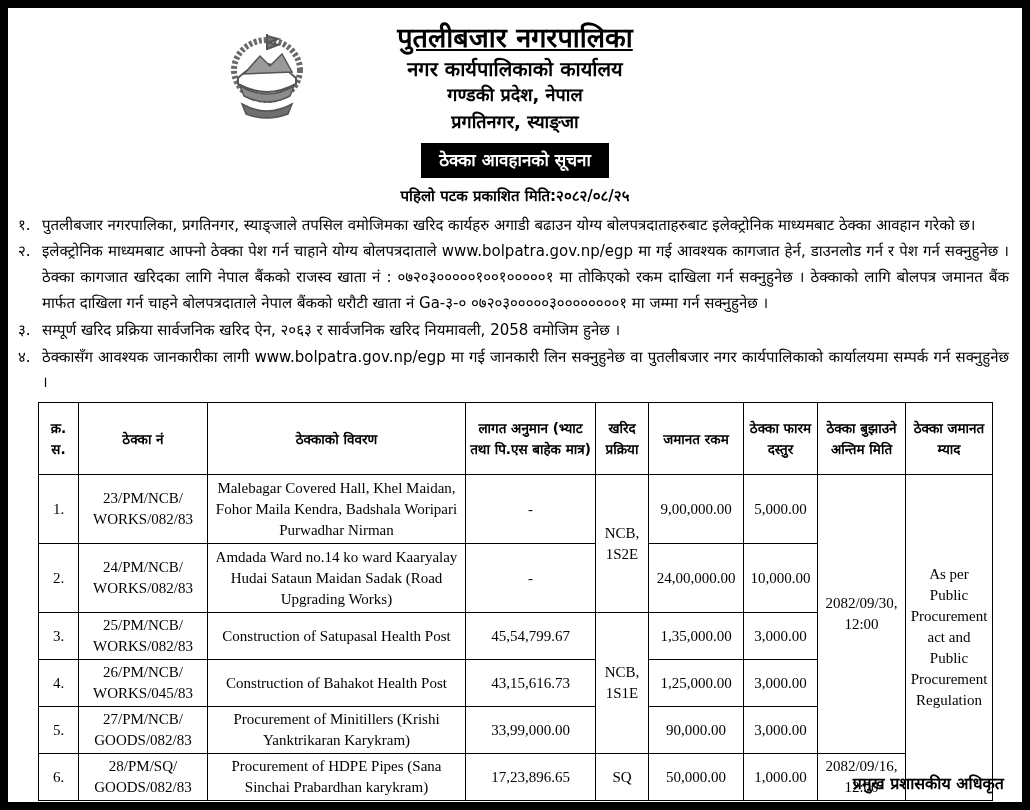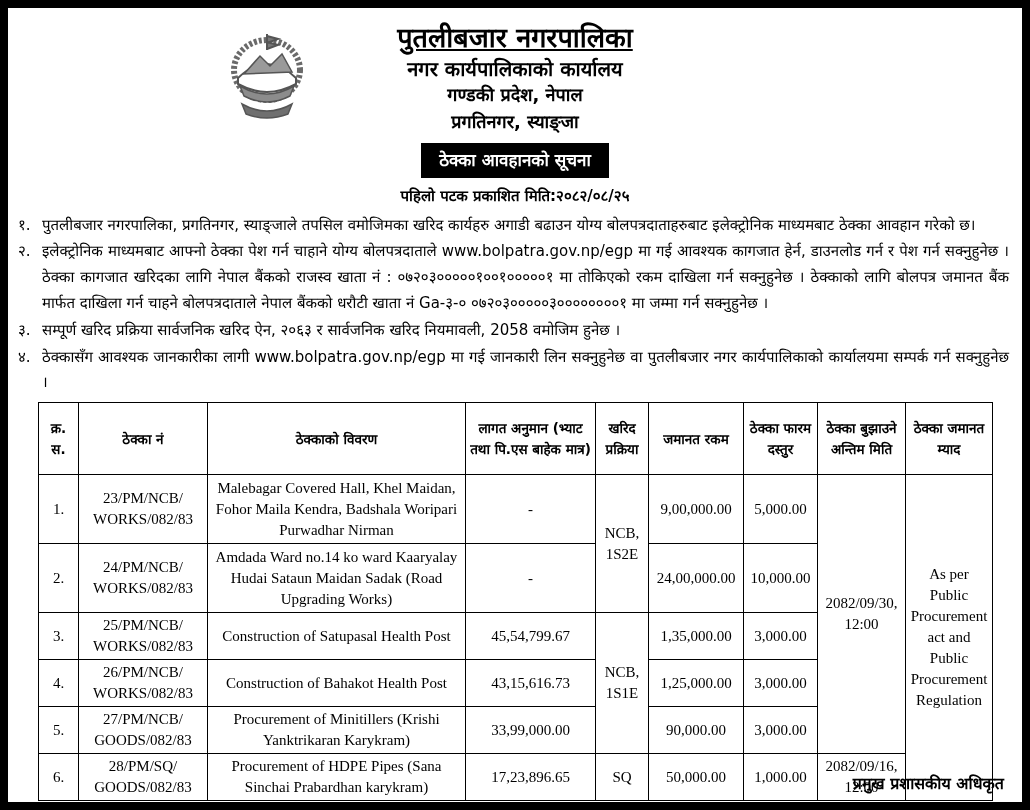--- a/index.html
+++ b/index.html
@@ -144,21 +144,21 @@
     <td>3.</td>
     <td>25/PM/NCB/ WORKS/082/83</td>
     <td>Construction of Satupasal Health Post</td>
     <td>45,54,799.67</td>
     <td rowspan="3">NCB, 1S1E</td>
     <td>1,35,000.00</td>
     <td>3,000.00</td>
   </tr>
   <tr class="row-short">
     <td>4.</td>
-    <td>26/PM/NCB/ WORKS/082/83</td>
+    <td>26/PM/NCB/ WORKS/045/83</td>
     <td>Construction of Bahakot Health Post</td>
     <td>43,15,616.73</td>
     <td>1,25,000.00</td>
     <td>3,000.00</td>
   </tr>
   <tr class="row-short">
     <td>5.</td>
     <td>27/PM/NCB/ GOODS/082/83</td>
     <td>Procurement of Minitillers (Krishi Yanktrikaran Karykram)</td>
     <td>33,99,000.00</td>

